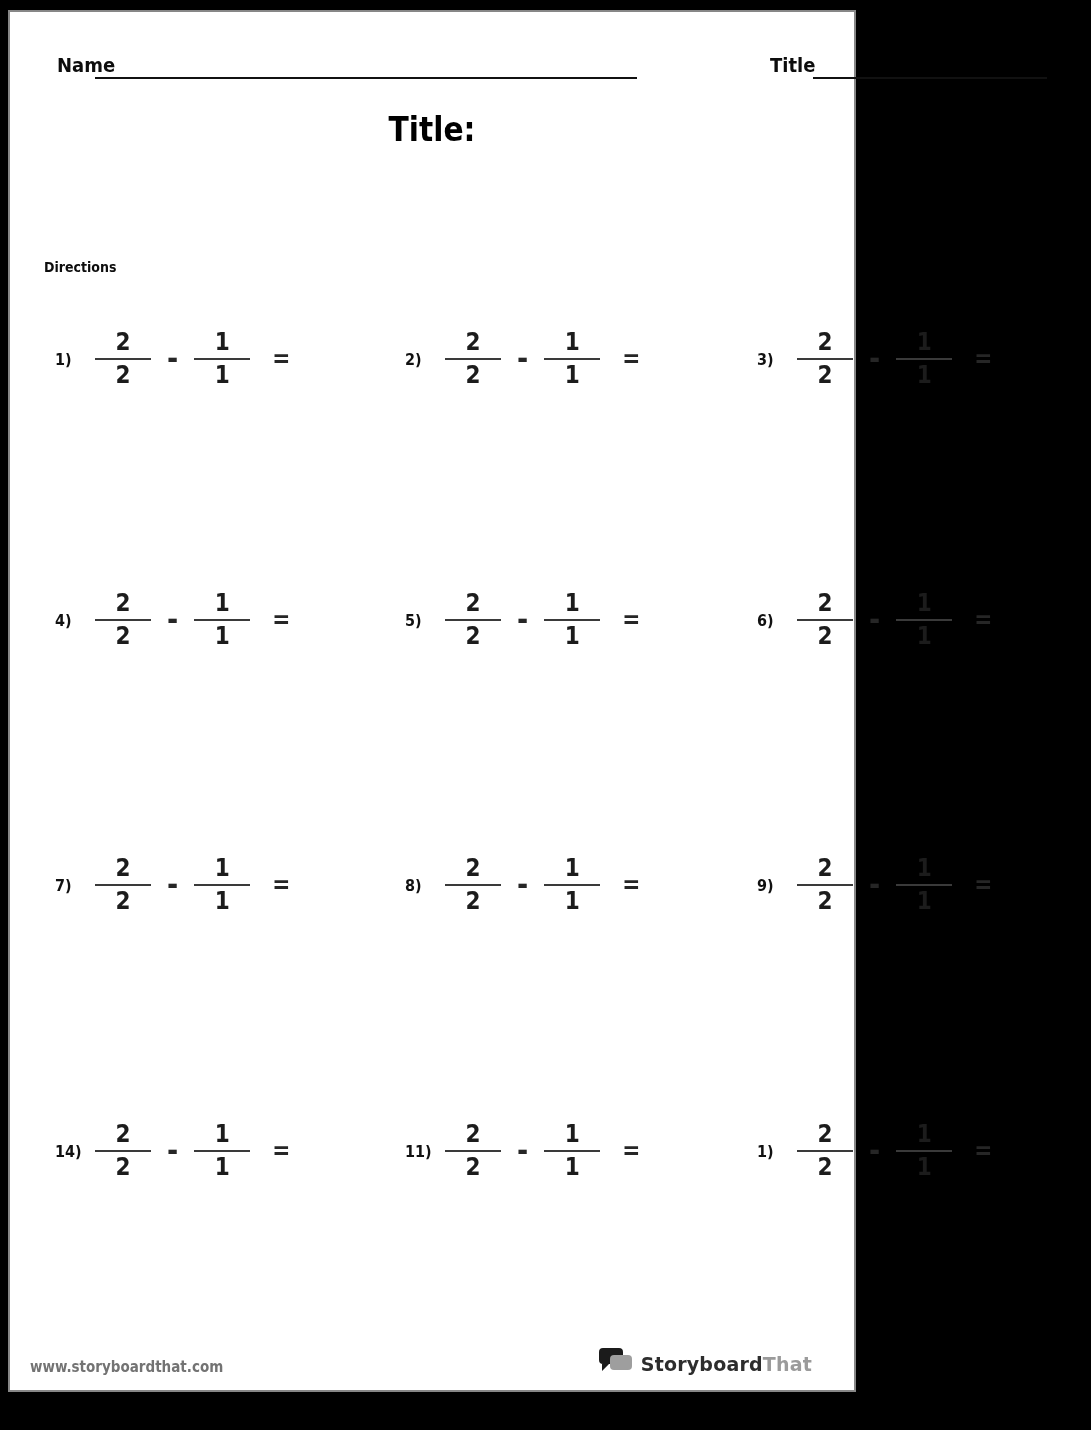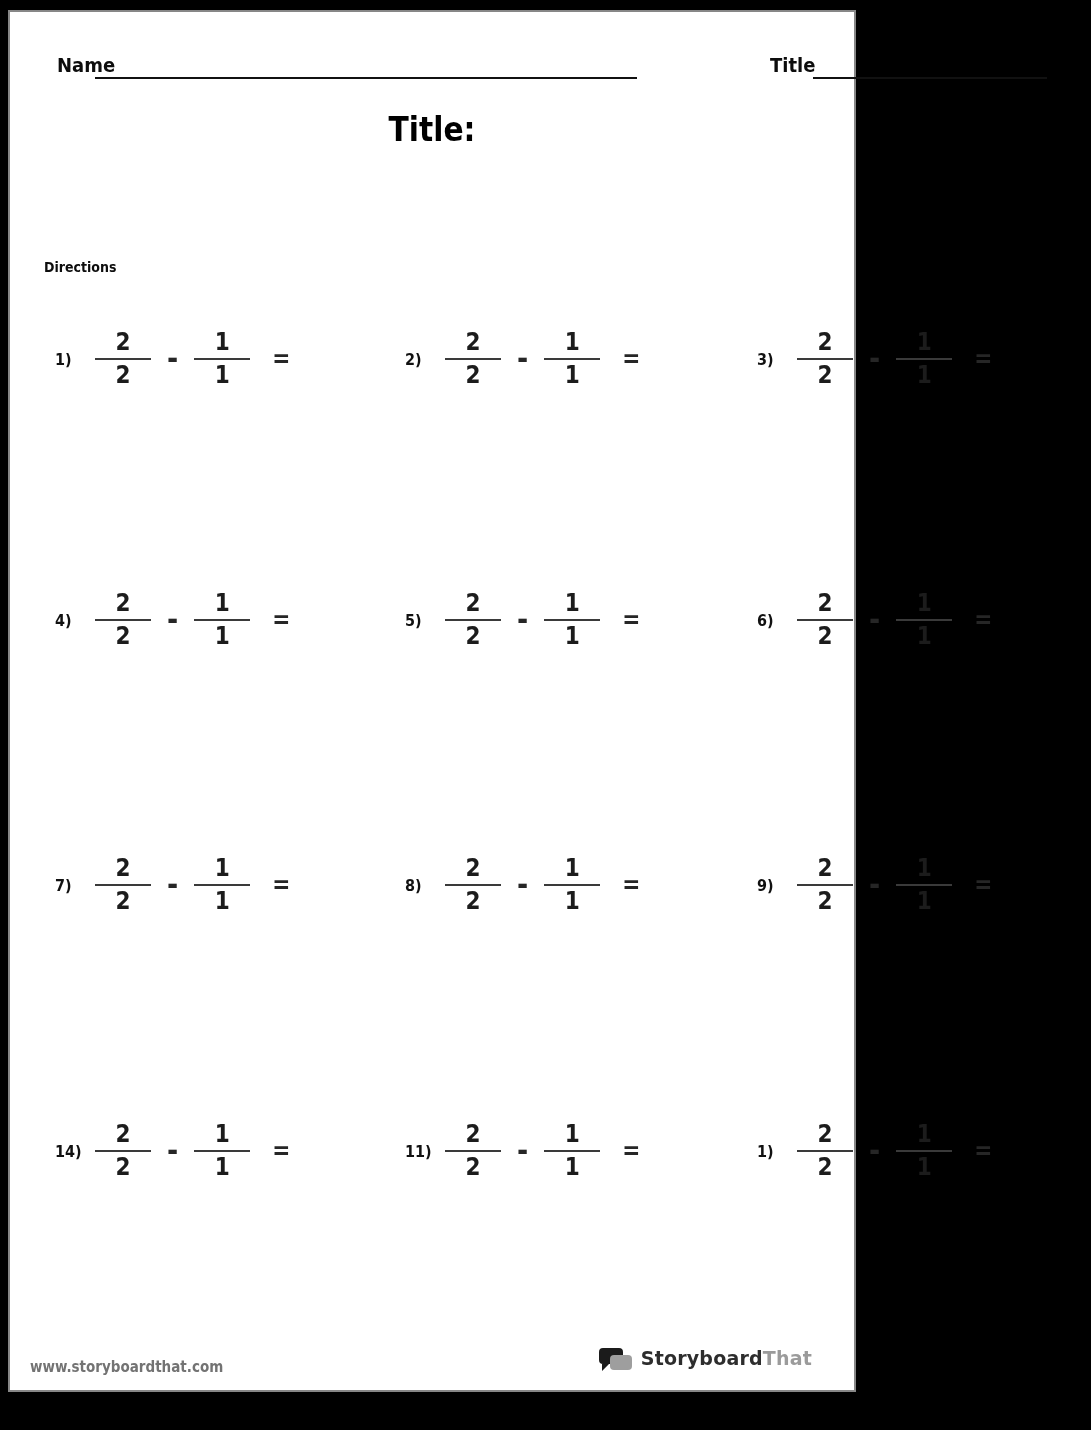--- a/index.html
+++ b/index.html
@@ -66,21 +66,21 @@
     line-height: 1;
   }
 
   
   .site-url {
     position: absolute; left: 20px; bottom: 14px;
     font-size: 15px; font-weight: bold; color: #737373;
   }
   .logo {
     position: absolute; right: 42px; bottom: 10px;
-    display: flex; gap: 7px;
+    display: flex; align-items: center; gap: 7px;
   }
   .logo-text {
     font-size: 19px; font-weight: 600; letter-spacing: 0.2px;
     font-stretch: normal;
   }
   .logo-text .dark { color: #2d2d2d; }
   .logo-text .gray { color: #9b9b9b; }
 </style>
 </head>
 <body>

